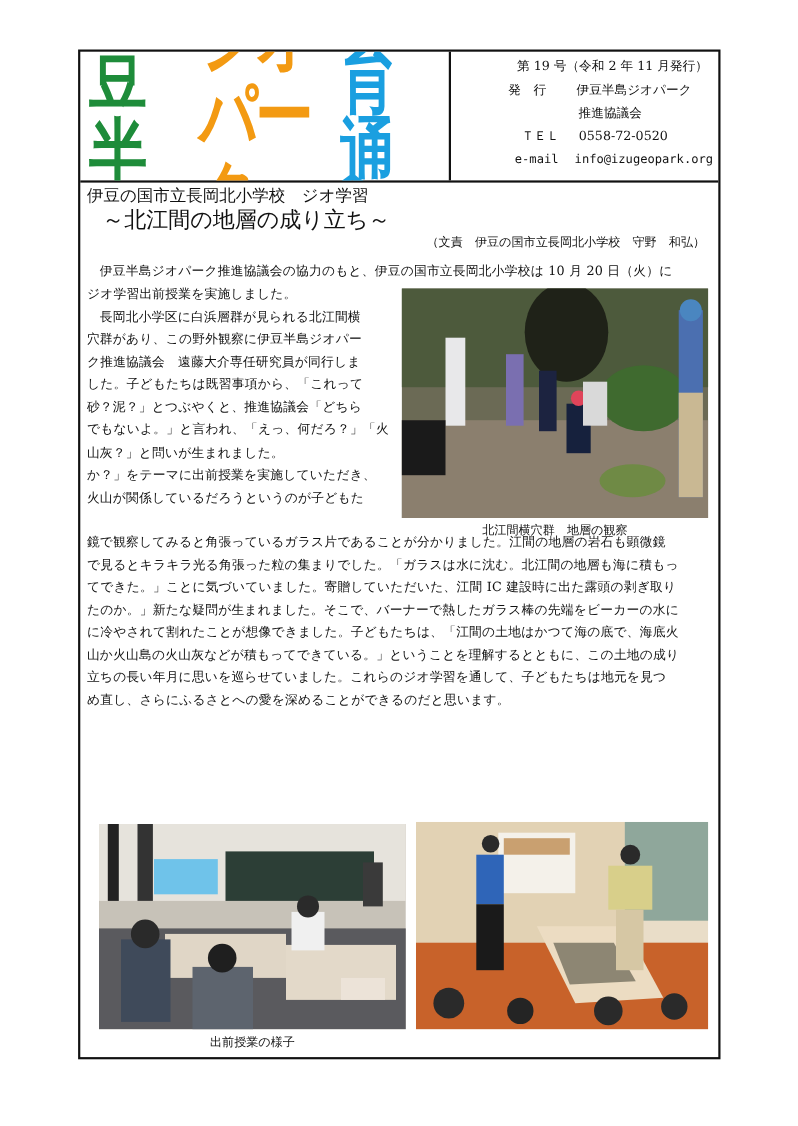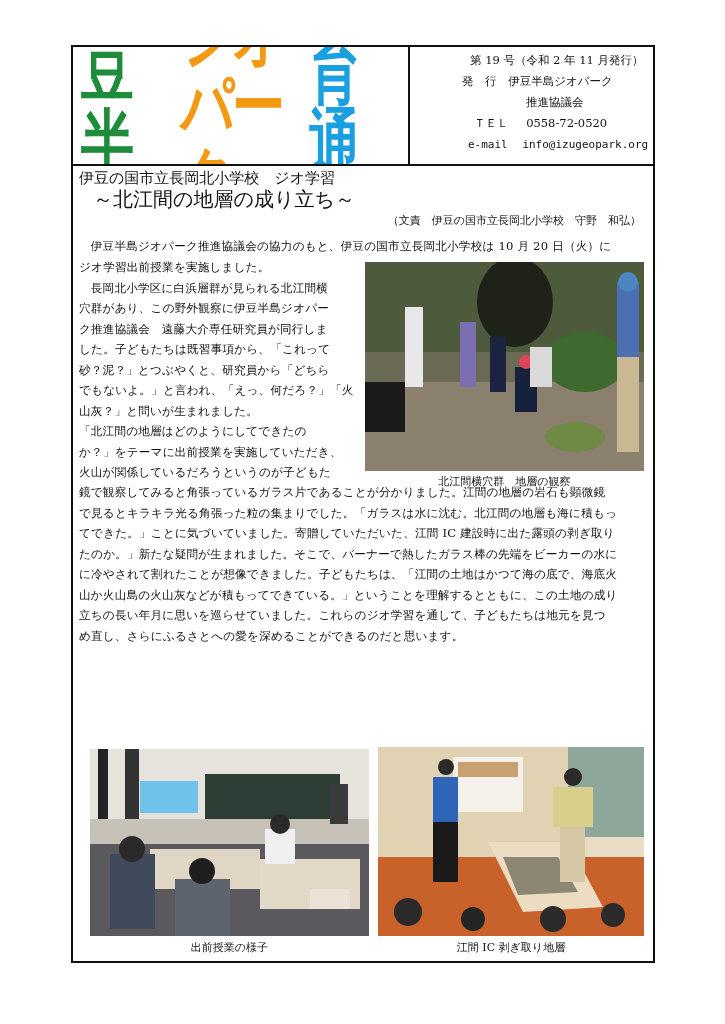--- a/index.html
+++ b/index.html
@@ -37,21 +37,21 @@
   <div class="header">
     <div class="title-cell">
       <span class="title-part" style="color:#1e8c3a">伊豆半島</span>
       <span class="title-part" style="color:#f39a12">ジオパーク</span>
       <span class="title-part" style="color:#1a9fe0">教育通信</span>
     </div>
     <div class="info-cell">
       <div class="info-line" style="padding-left:8px">第 19 号（令和 2 年 11 月発行）</div>
       <div class="info-line">
         <span>発　行</span>
-        <span style="margin-left:8px">伊豆半島ジオパーク</span>
+        <span style="margin-left:24px">伊豆半島ジオパーク</span>
       </div>
       <div class="info-line" style="padding-left:64px">推進協議会</div>
       <div class="info-line" style="padding-left:12px">
         <span>ＴＥＬ</span>
         <span style="margin-left:14px">0558-72-0520</span>
       </div>
       <div class="info-line" style="padding-left:6px; font-family:'DejaVu Sans Mono', monospace; font-size:11px">
         <span>e-mail</span>
         <span style="margin-left:8px">info@izugeopark.org</span>
       </div>
@@ -63,24 +63,23 @@
   <div class="byline">（文責　伊豆の国市立長岡北小学校　守野　和弘）</div>
 
   <div class="body-text p-full" style="top:189px; white-space:nowrap">　伊豆半島ジオパーク推進協議会の協力のもと、伊豆の国市立長岡北小学校は 10 月 20 日（火）に</div>
 
   <div class="body-text p-narrow" style="top:210px">
     <div>ジオ学習出前授業を実施しました。</div>
     <div>　長岡北小学区に白浜層群が見られる北江間横</div>
     <div>穴群があり、この野外観察に伊豆半島ジオパー</div>
     <div>ク推進協議会　遠藤大介専任研究員が同行しま</div>
     <div>した。子どもたちは既習事項から、「これって</div>
-    <div>砂？泥？」とつぶやくと、研究員から「どちら</div>
+    <div>砂？泥？」とつぶやくと、推進協議会「どちら</div>
     <div>でもないよ。」と言われ、「えっ、何だろ？」「火</div>
     <div>山灰？」と問いが生まれました。</div>
-    <div>「北江間の地層はどのようにしてできたの</div>
     <div>か？」をテーマに出前授業を実施していただき、</div>
     <div>火山が関係しているだろうというのが子どもた</div>
   </div>
 
   <div class="photo" style="left:292px; top:215px; width:279px; height:209px;">
     <svg viewBox="0 0 279 209" preserveAspectRatio="none">
       <rect width="279" height="209" fill="#6b6a55"></rect>
       <rect y="0" width="279" height="90" fill="#4d5a3c"></rect>
       <ellipse cx="150" cy="40" rx="38" ry="45" fill="#1f2218"></ellipse>
       <rect y="120" width="279" height="89" fill="#8b7f6e"></rect>
@@ -149,15 +148,14 @@
       <polygon points="125,110 180,110 200,145 140,148" fill="#8d8673"></polygon>
       <rect x="175" y="40" width="40" height="40" fill="#d8cf8a"></rect>
       <rect x="182" y="80" width="25" height="55" fill="#d6c7a4"></rect>
       <circle cx="195" cy="30" r="9" fill="#2a2a2a"></circle>
       <circle cx="30" cy="165" r="14" fill="#2a2a2a"></circle>
       <circle cx="95" cy="172" r="12" fill="#242424"></circle>
       <circle cx="175" cy="172" r="13" fill="#2a2a2a"></circle>
       <circle cx="235" cy="168" r="12" fill="#2a2a2a"></circle>
     </svg>
   </div>
-  <div class="caption" style="left:305px; top:893px; width:266px;">江間 IC 剥ぎ取り地層</div>
 
 </div>
 
 </body></html>

